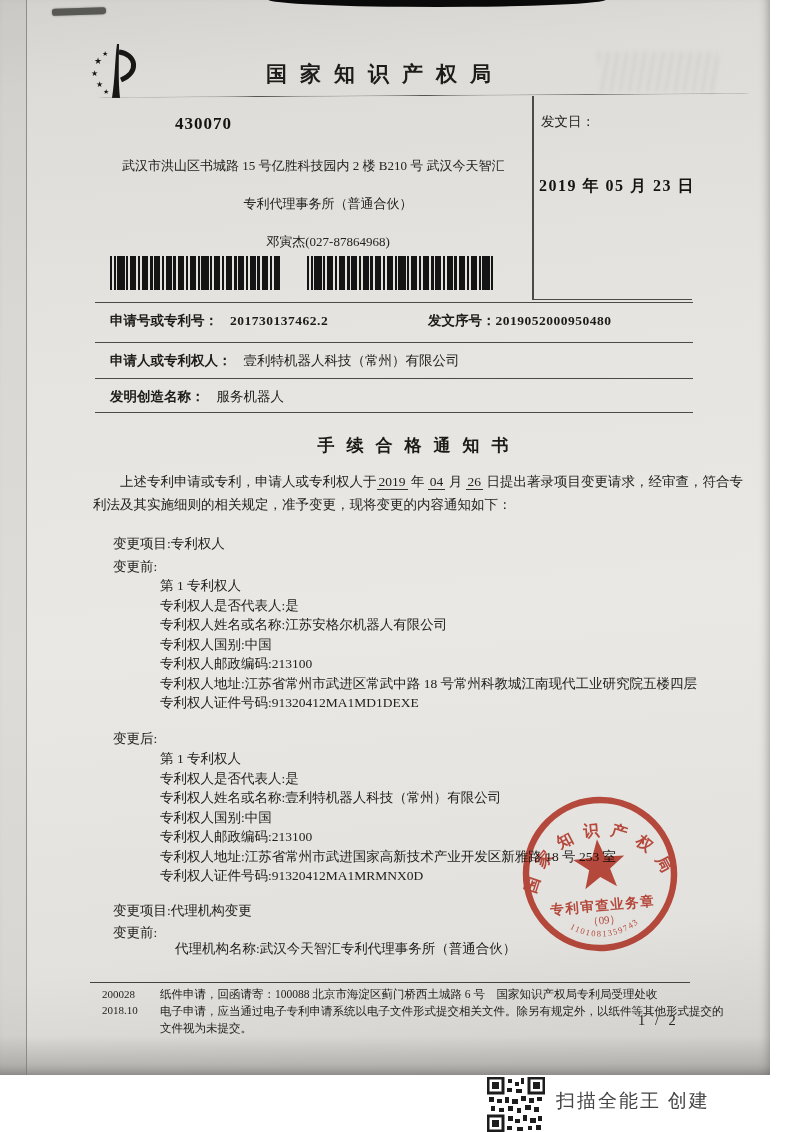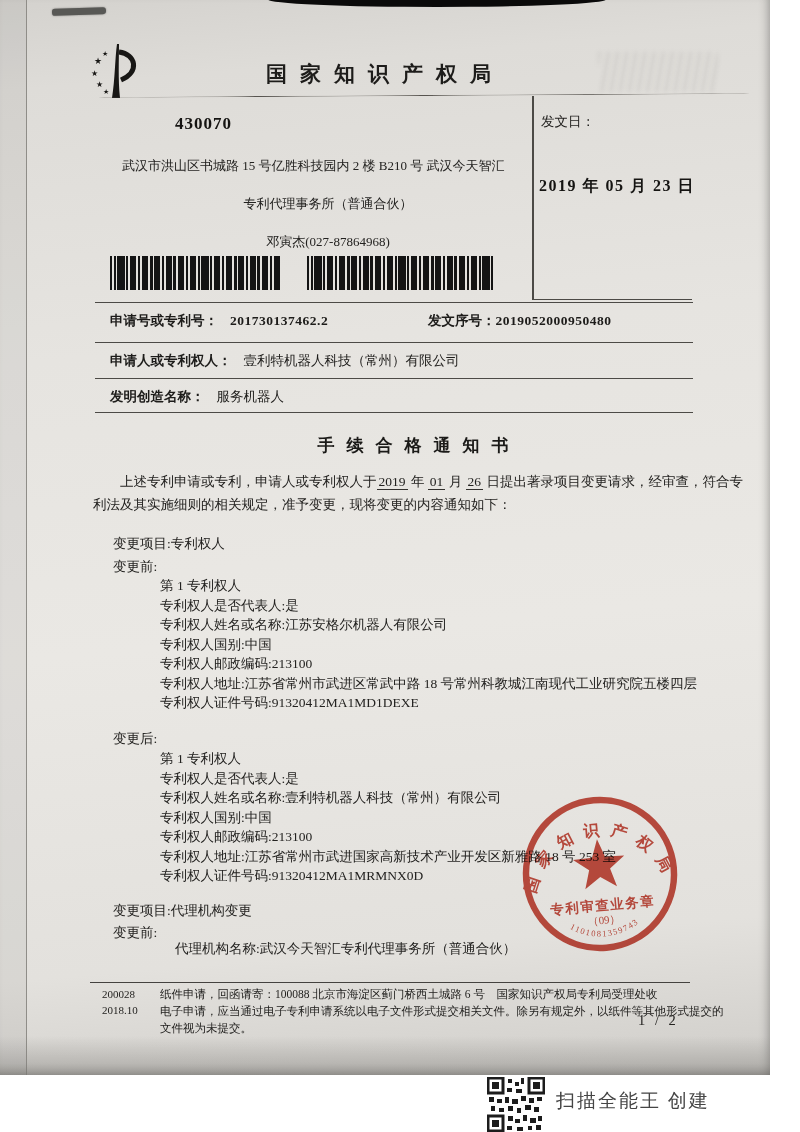--- a/index.html
+++ b/index.html
@@ -122,21 +122,21 @@
     <span class="lbl">申请人或专利权人：</span><span class="gap"></span><span>壹利特机器人科技（常州）有限公司</span>
   </div>
   <div class="rule r-c"></div>
   <div class="row-text invention-row">
     <span class="lbl">发明创造名称：</span><span class="gap"></span><span>服务机器人</span>
   </div>
   <div class="rule r-d"></div>
 
   <div class="notice-title">手续合格通知书</div>
   <div class="para">
-    <span>上述专利申请或专利，申请人或专利权人于</span><span class="u">2019</span><span> 年 </span><span class="u">01</span><span> 月 </span><span class="u">26</span><span> 日提出著录项目变更请求，经审查，符合专利法及其实施细则的相关规定，准予变更，现将变更的内容通知如下：</span>
+    <span>上述专利申请或专利，申请人或专利权人于</span><span class="u">2019</span><span> 年 </span><span class="u">04</span><span> 月 </span><span class="u">26</span><span> 日提出著录项目变更请求，经审查，符合专利法及其实施细则的相关规定，准予变更，现将变更的内容通知如下：</span>
   </div>
 
   <div class="chg c1-item">
     <span>变更项目:</span><span>专利权人</span>
   </div>
   <div class="chg c1-before">变更前:</div>
   <div class="chg-list list-before">
     <div>第 1 专利权人</div>
     <div>专利权人是否代表人:是</div>
     <div>专利权人姓名或名称:江苏安格尔机器人有限公司</div>

